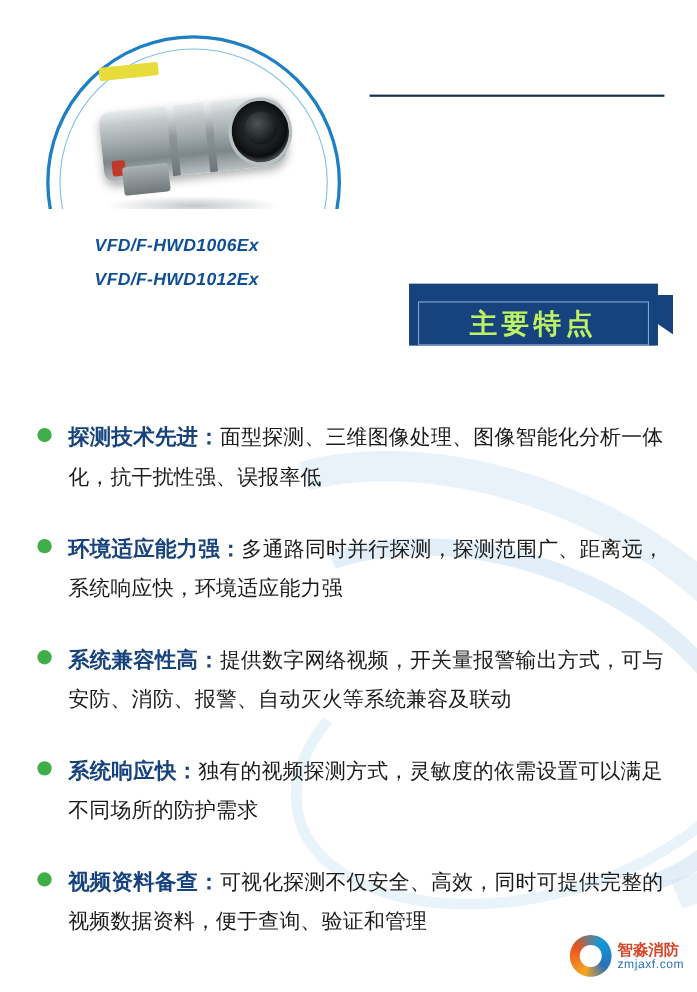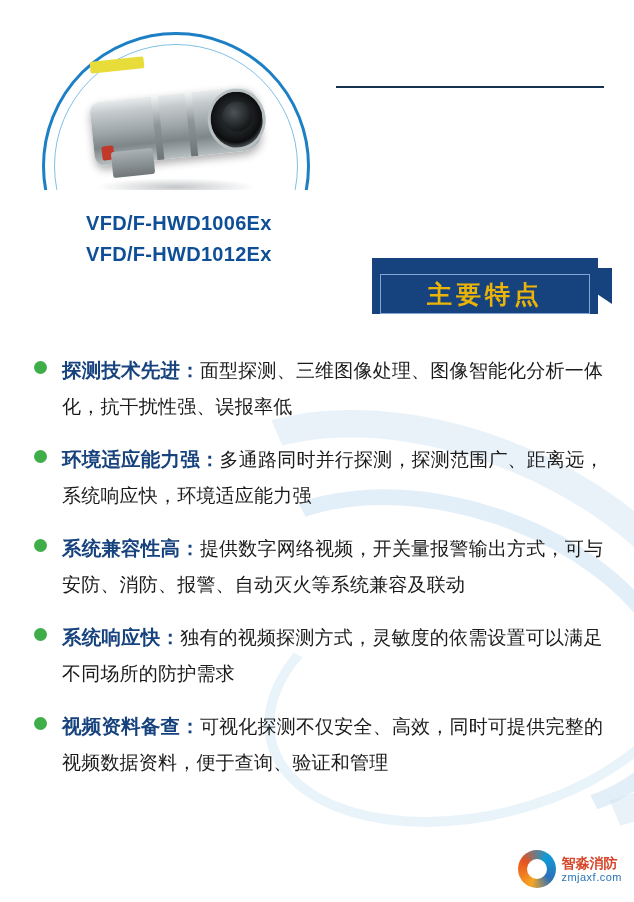--- a/index.html
+++ b/index.html
@@ -179,24 +179,25 @@
     width: 160px;
     height: 18px;
     background: radial-gradient(ellipse at center, rgba(60,70,80,0.30), rgba(255,255,255,0) 70%);
   }
 
   .model-lines {
     position: absolute;
     left: 86px;
     top: 208px;
     color: #0e4f97;
-    font-size: 20px;
+    font-size: 16px;
     font-weight: bold;
     line-height: 31px;
     letter-spacing: 0.3px;
+    font-style: italic;
   }
 
   .doc-title {
     position: absolute;
     right: 30px;
     top: 52px;
     font-size: 20px;
     font-weight: bold;
     color: #14324f;
     letter-spacing: 1px;
@@ -224,21 +225,21 @@
     justify-content: center;
   }
   .section-banner-inner {
     width: 210px;
     height: 40px;
     border: 1px solid #7fa7d6;
     box-sizing: border-box;
     display: flex;
     align-items: center;
     justify-content: center;
-    color: #eab308;
+    color: #bef264;
     font-size: 25px;
     font-weight: bold;
     letter-spacing: 4px;
     margin-top: 16px;
   }
   .banner-tail {
     position: absolute;
     right: 22px;
     top: 268px;
     width: 16px;
@@ -251,20 +252,21 @@
   .features {
     position: absolute;
     left: 30px;
     top: 352px;
     width: 580px;
   }
   .feature {
     position: relative;
     padding-left: 32px;
     margin-bottom: 16px;
+    margin-top: 28px;
   }
   .bullet {
     position: absolute;
     left: 4px;
     top: 9px;
     width: 13px;
     height: 13px;
     border-radius: 50%;
     background: #3fae49;
   }

